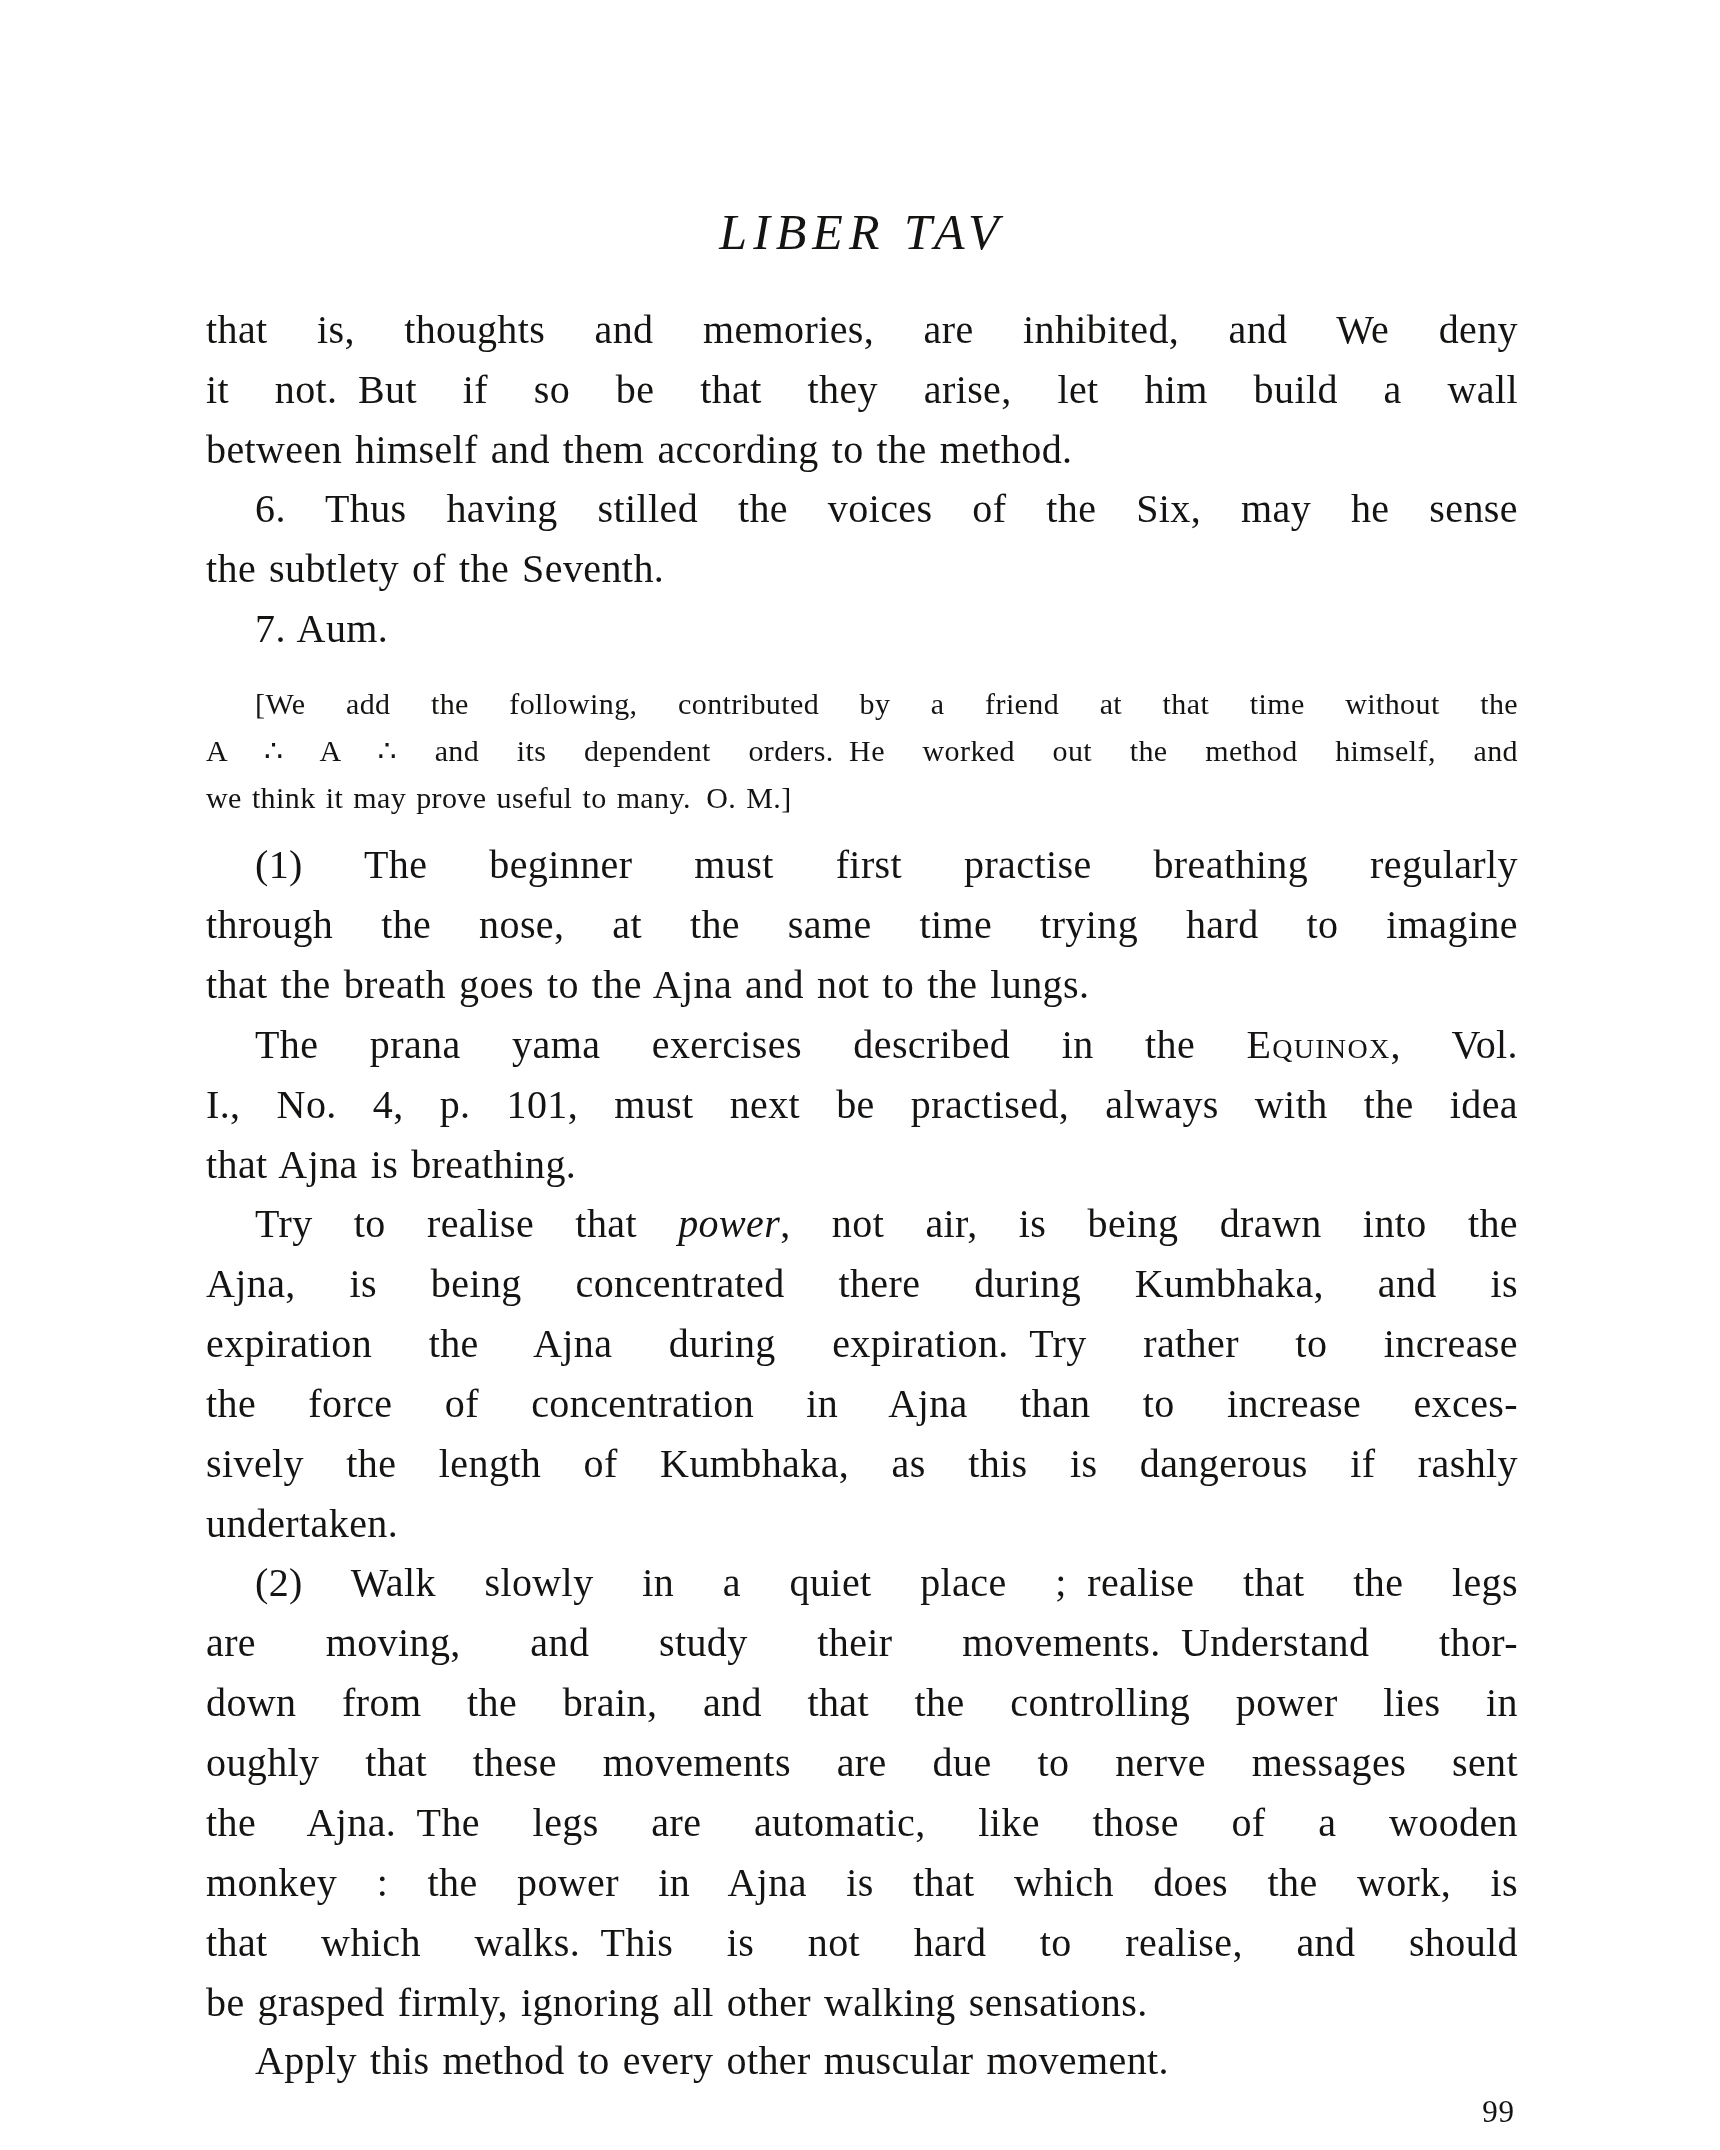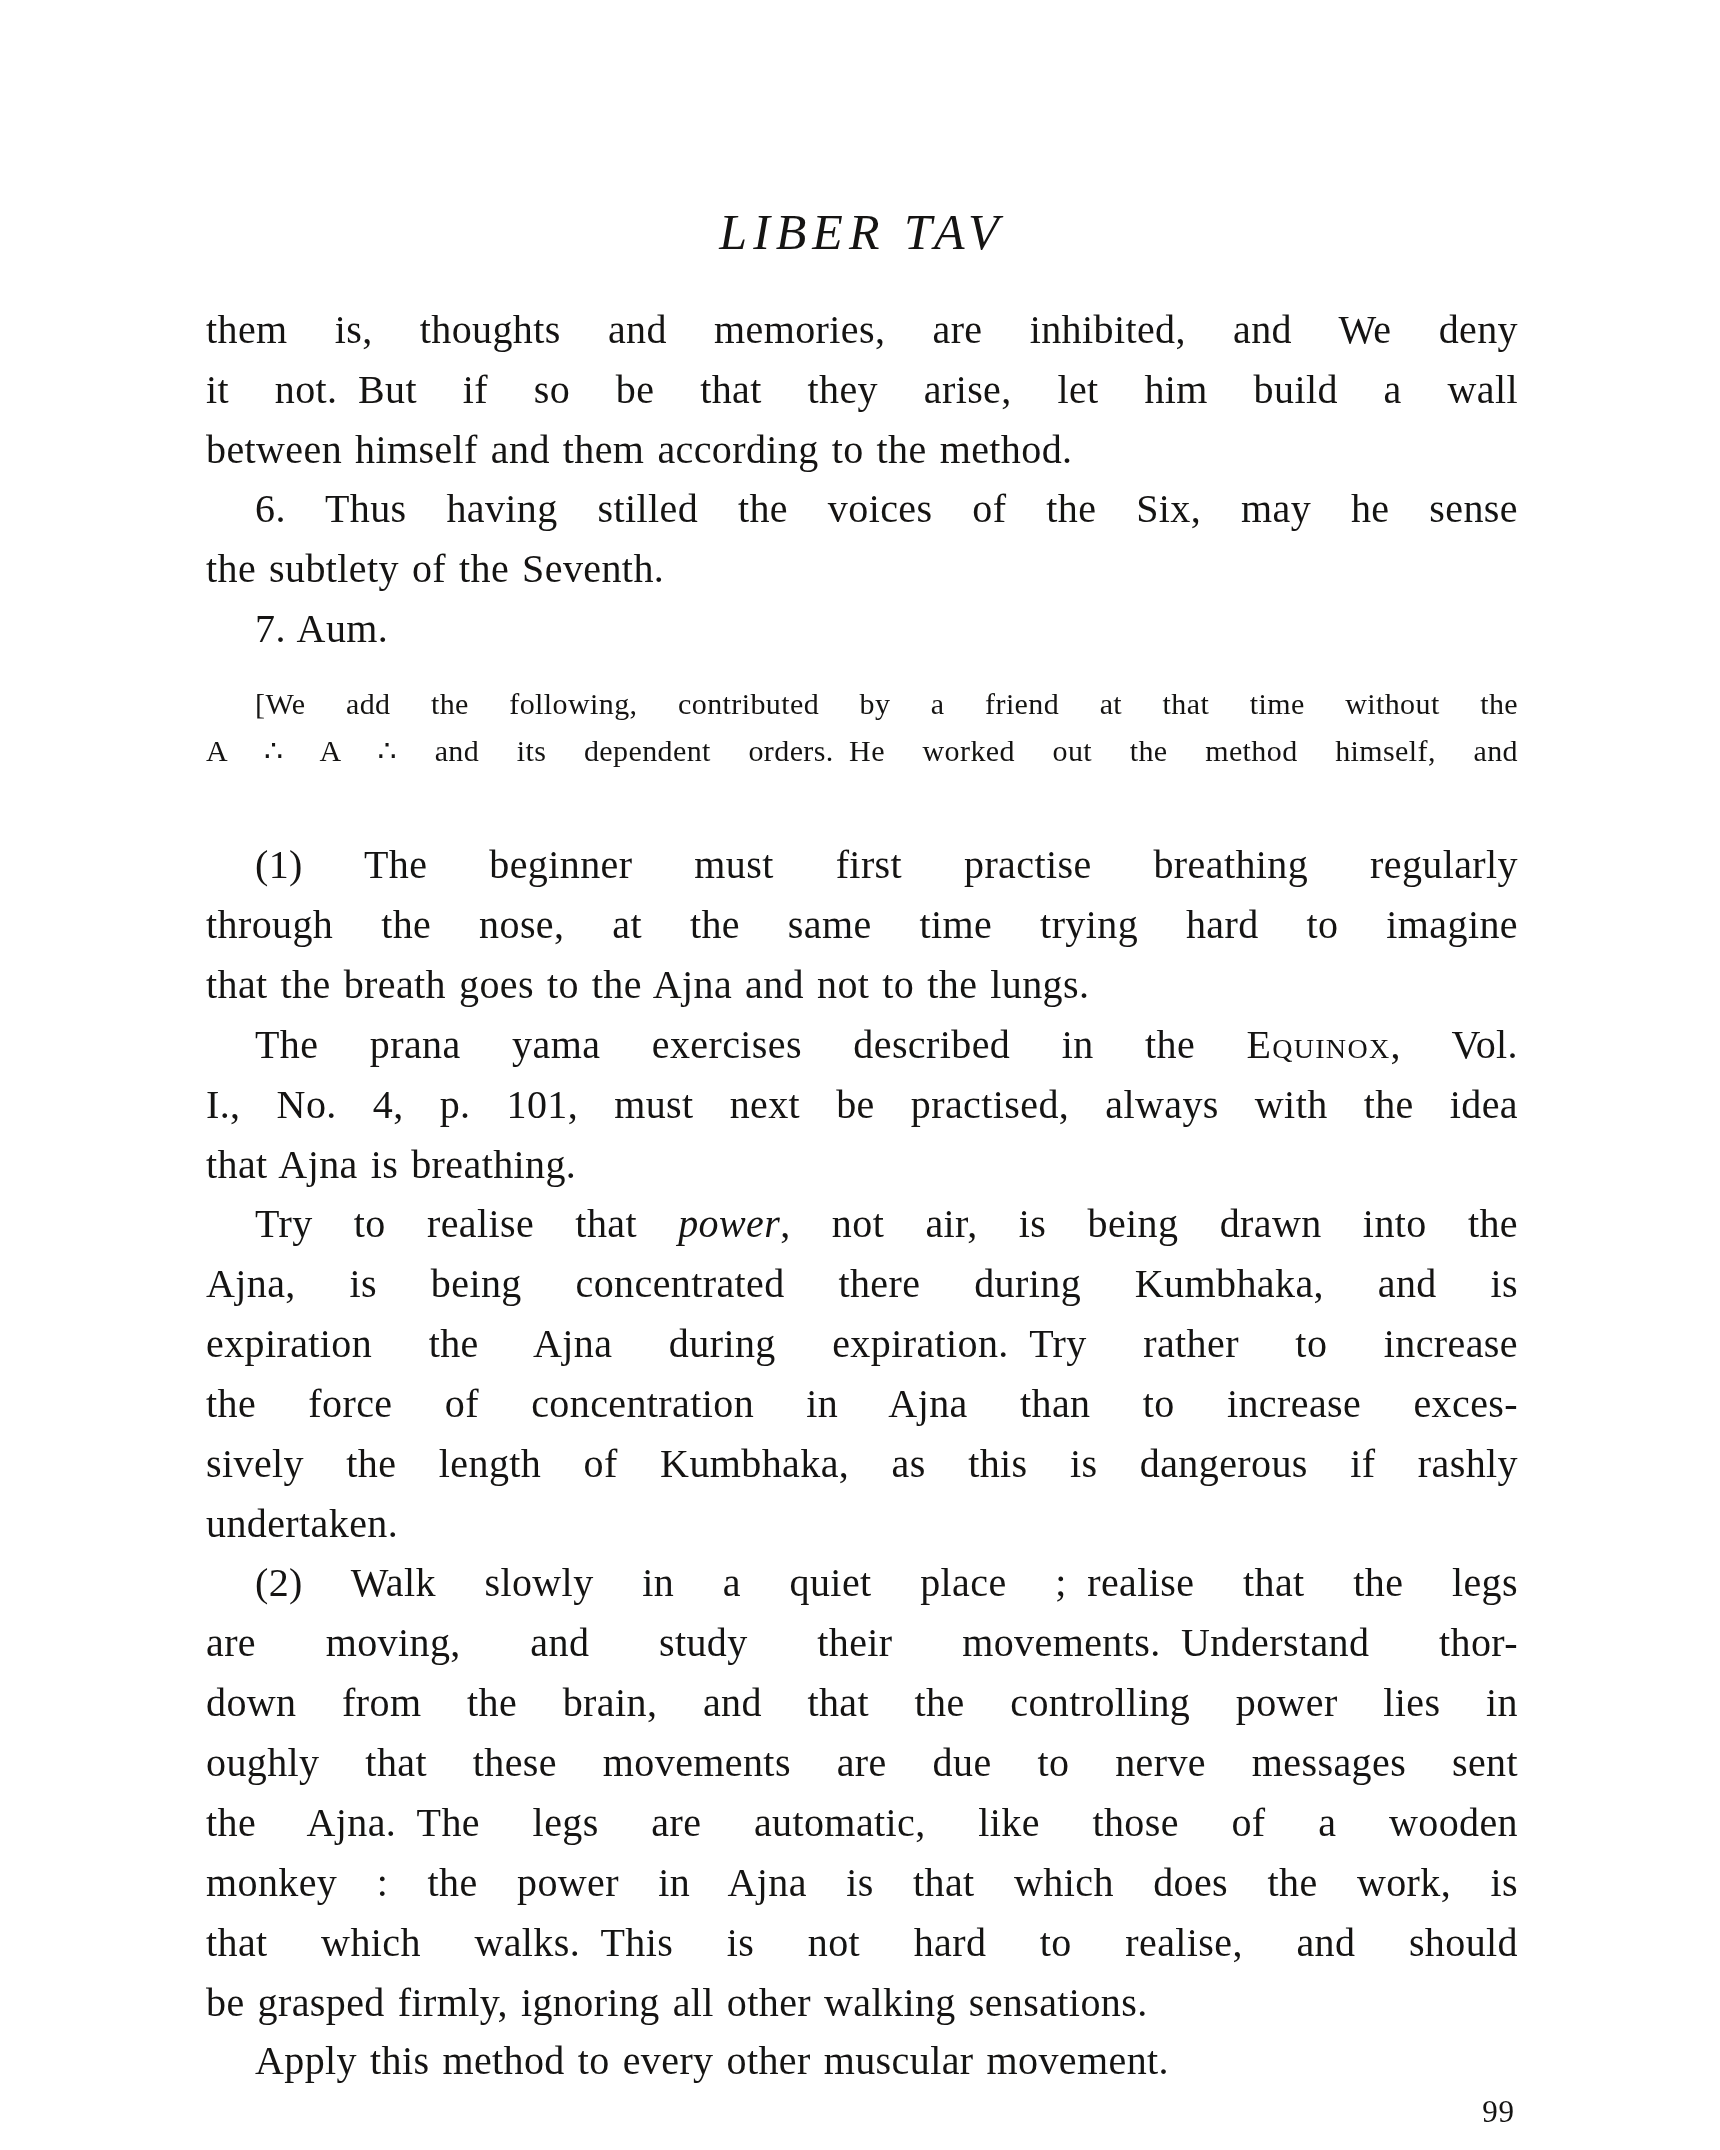--- a/index.html
+++ b/index.html
@@ -89,34 +89,35 @@
     text-align: right;
   }
 </style>
 </head>
 <body style="background: rgb(255, 255, 255); color: rgb(21, 20, 19);">
 
 <div class="page">
   <h1 class="title">LIBER TAV</h1>
   <main class="text-column">
       <div class="para body" style="top: 300px;">
-        <div class="line j"><span>them is, thoughts and memories, are inhibited, and We deny</span></div>
+        <div class="line j"><span>that is, thoughts and memories, are inhibited, and We deny</span></div>
         <div class="line j"><span>it not. But if so be that they arise, let him build a wall</span></div>
         <div class="line"><span>between himself and them according to the method.</span></div>
       </div>
       <div class="para body" style="top: 479px;">
         <div class="line j ind"><span>6. Thus having stilled the voices of the Six, may he sense</span></div>
         <div class="line"><span>the subtlety of the Seventh.</span></div>
       </div>
       <div class="para body" style="top: 599px;">
         <div class="line ind"><span>7. Aum.</span></div>
       </div>
       <div class="para note" style="top: 680px;">
         <div class="line j ind"><span>[We add the following, contributed by a friend at that time without the</span></div>
         <div class="line j"><span>A ∴ A ∴ and its dependent orders. He worked out the method himself, and</span></div>
+        <div class="line"><span>we think it may prove useful to many. O. M.]</span></div>
       </div>
       <div class="para body" style="top: 835px;">
         <div class="line j ind"><span>(1) The beginner must first practise breathing regularly</span></div>
         <div class="line j"><span>through the nose, at the same time trying hard to imagine</span></div>
         <div class="line"><span>that the breath goes to the Ajna and not to the lungs.</span></div>
       </div>
       <div class="para body" style="top: 1015px;">
         <div class="line j ind"><span>The prana yama exercises described in the </span><span class="sc">Equinox</span><span>, Vol.</span></div>
         <div class="line j"><span>I., No. 4, p. 101, must next be practised, always with the idea</span></div>
         <div class="line"><span>that Ajna is breathing.</span></div>

